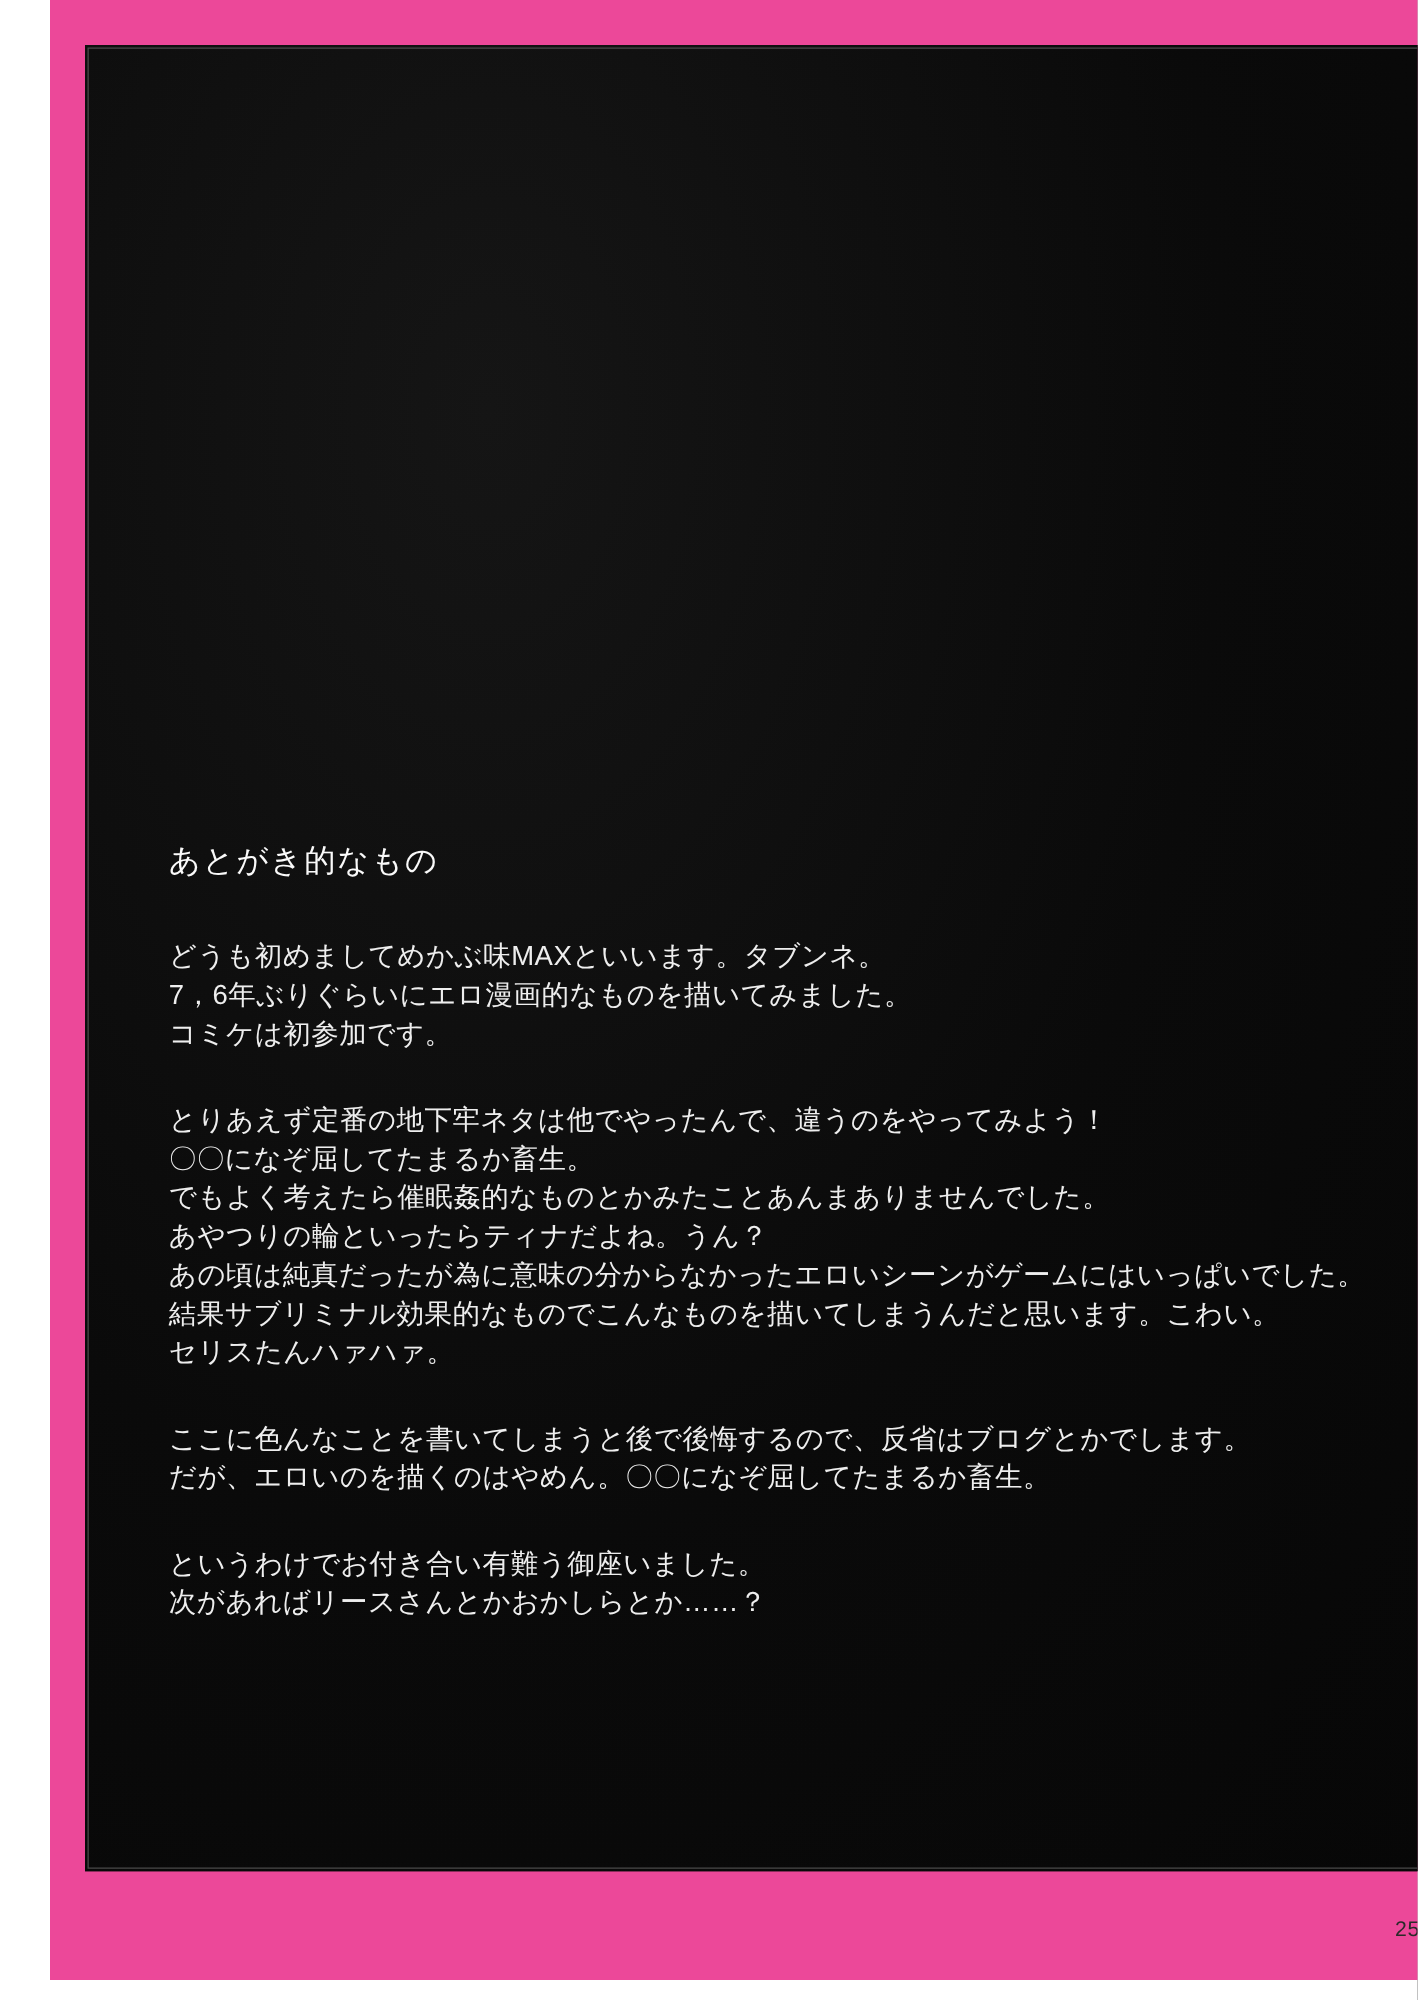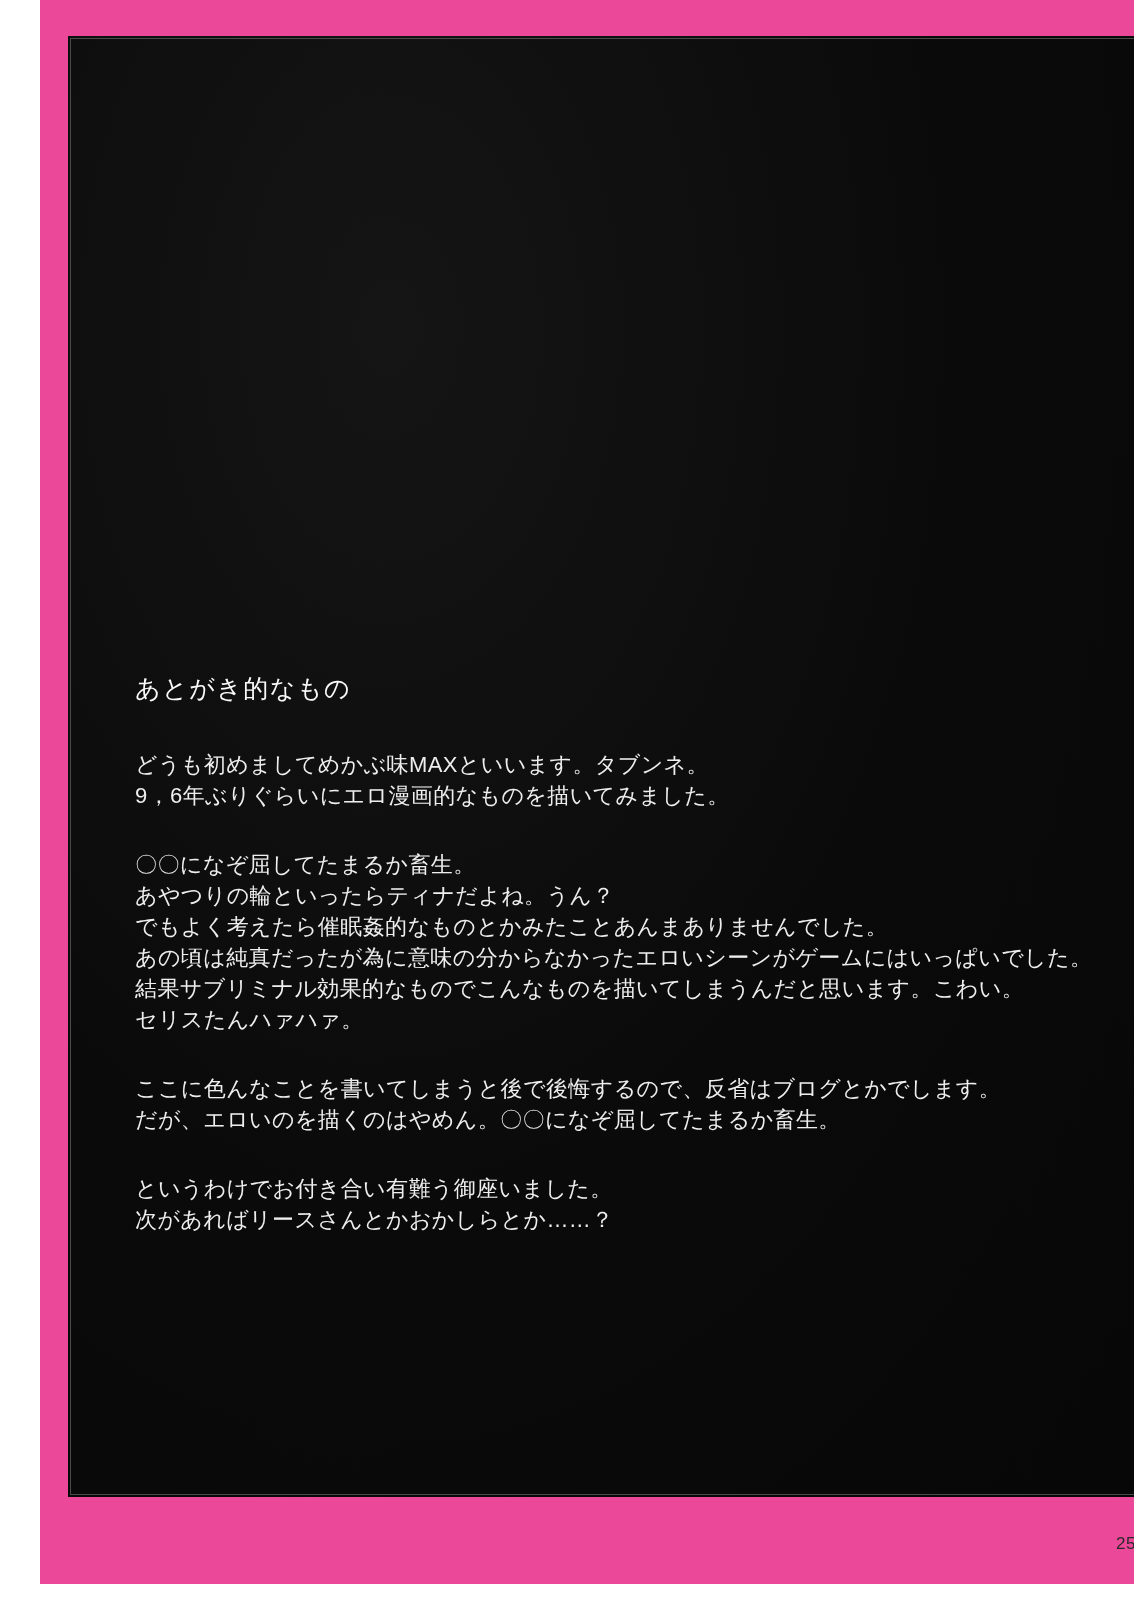--- a/index.html
+++ b/index.html
@@ -105,27 +105,29 @@
   <div class="panel">
     <div class="grain"></div>
   </div>
   <div class="panel-frame"></div>
 
   <div class="afterword">
     <h1 class="afterword-title">あとがき的なもの</h1>
 
     <div class="para">
       <div class="line">どうも初めましてめかぶ味MAXといいます。タブンネ。</div>
-      <div class="line">9，6年ぶりぐらいにエロ漫画的なものを描いてみました。</div>
+      <div class="line">7，6年ぶりぐらいにエロ漫画的なものを描いてみました。</div>
+      <div class="line">コミケは初参加です。</div>
     </div>
 
     <div class="para">
+      <div class="line">とりあえず定番の地下牢ネタは他でやったんで、違うのをやってみよう！</div>
       <div class="line">〇〇になぞ屈してたまるか畜生。</div>
+      <div class="line">でもよく考えたら催眠姦的なものとかみたことあんまありませんでした。</div>
       <div class="line">あやつりの輪といったらティナだよね。うん？</div>
-      <div class="line">でもよく考えたら催眠姦的なものとかみたことあんまありませんでした。</div>
       <div class="line">あの頃は純真だったが為に意味の分からなかったエロいシーンがゲームにはいっぱいでした。</div>
       <div class="line">結果サブリミナル効果的なものでこんなものを描いてしまうんだと思います。こわい。</div>
       <div class="line">セリスたんハァハァ。</div>
     </div>
 
     <div class="para">
       <div class="line">ここに色んなことを書いてしまうと後で後悔するので、反省はブログとかでします。</div>
       <div class="line">だが、エロいのを描くのはやめん。〇〇になぞ屈してたまるか畜生。</div>
     </div>
 

